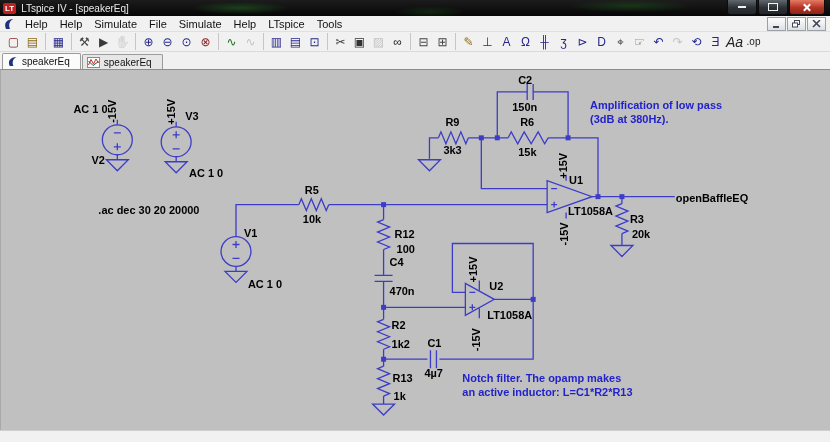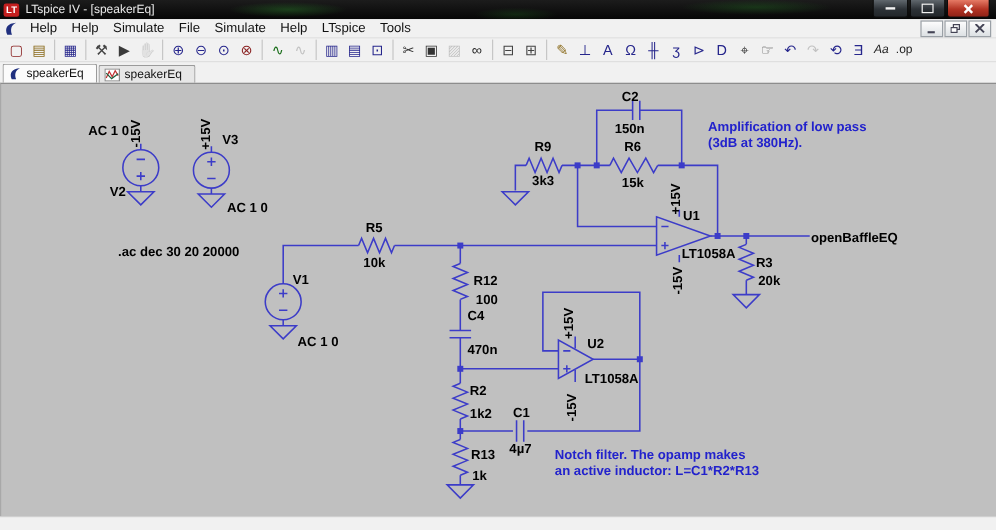--- a/index.html
+++ b/index.html
@@ -287,21 +287,21 @@
 
       <span class="tbtn">
         <i class="tglyph" style="color:#26268c">⟲</i>
       </span>
 
       <span class="tbtn">
         <i class="tglyph" style="color:#26268c">Ǝ</i>
       </span>
 
       <span class="tbtn">
-        <i class="tglyph" style="color:#222222;font-style:italic;font-size:10px">Aa</i>
+        <i class="tglyph" style="color:#222222;font-style:italic;font-size:14px">Aa</i>
       </span>
 
       <span class="tbtn">
         <i class="tglyph" style="color:#222222;font-size:10px">.op</i>
       </span>
 
   </div>
 
   <div class="tabbar">
     <div class="tab active">

